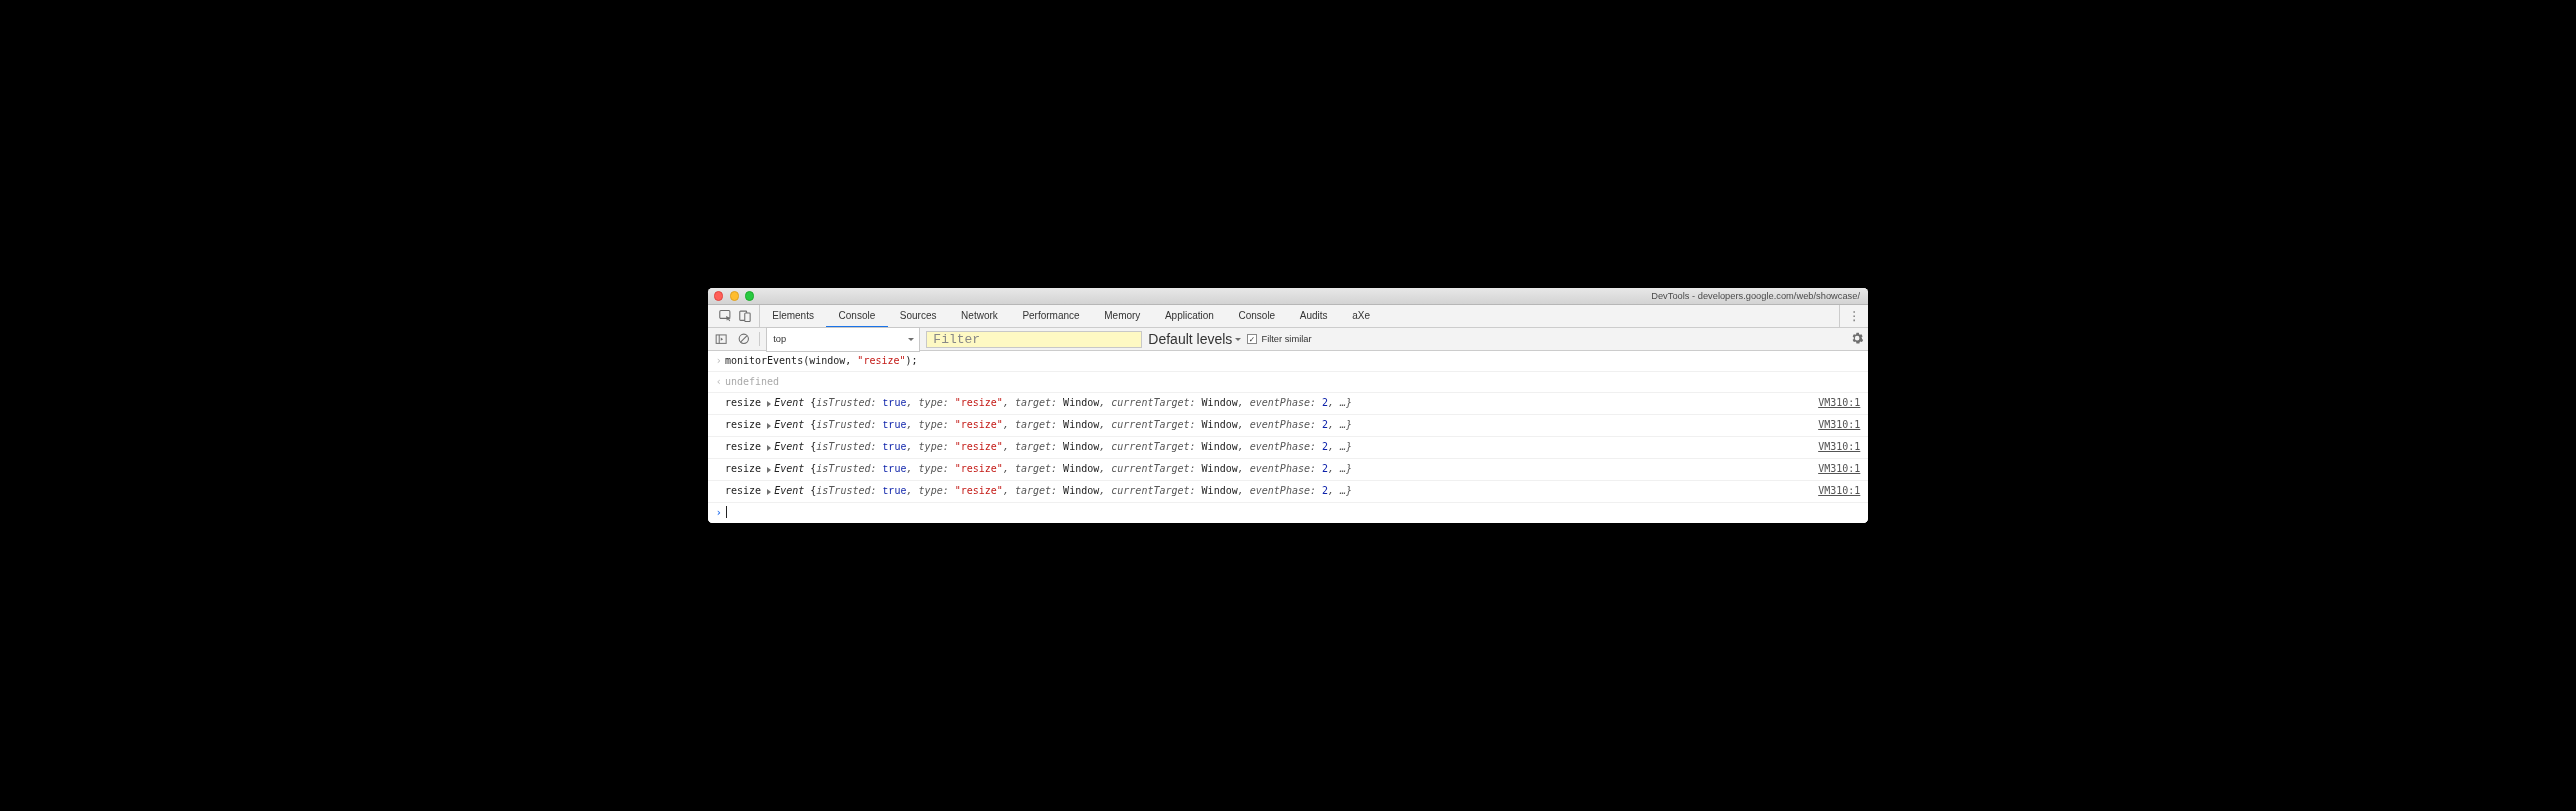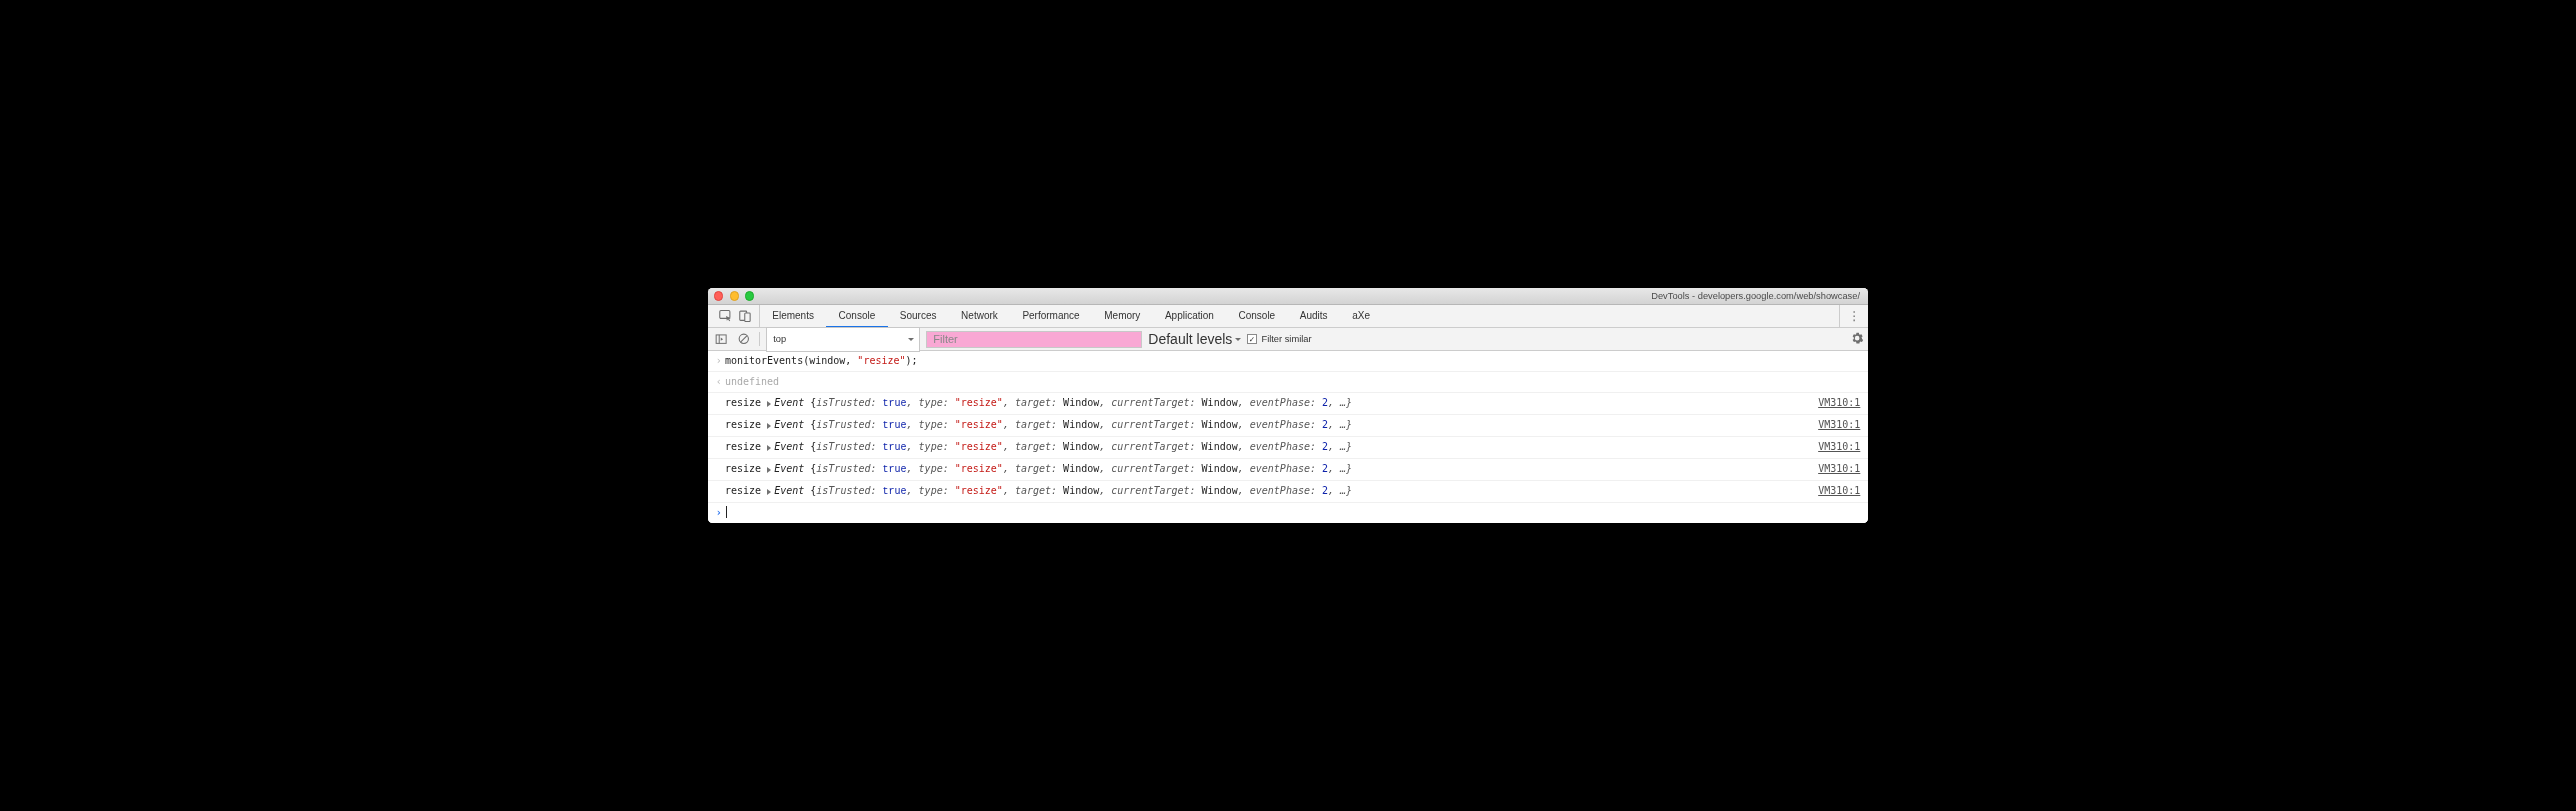--- a/index.html
+++ b/index.html
@@ -121,25 +121,26 @@
     position: absolute;
     right: 4.6px; top: 50%;
     transform: translateY(-50%);
     border: 3.9px solid transparent;
     border-top-color: #6e6e6e;
     margin-top: 2.3px;
   }
   .filter-input {
     height: 17px;
     width: 216px;
-    background: #f9a8d4;
+    background: #fef9c3;
     border: 0.8px solid #c8c8c8;
     padding: 0 6.2px;
-    font-size: 11px;
+    font-size: 13px;
     color: #333;
+    font-family: Liberation Mono, monospace;
   }
   .filter-input::placeholder { color: #888; }
   .levels {
     display: flex; align-items: center;
     font-size: 14px; color: #333;
     cursor: pointer;
     gap: 2.3px;
   }
   .levels .caret {
     display: inline-block;

